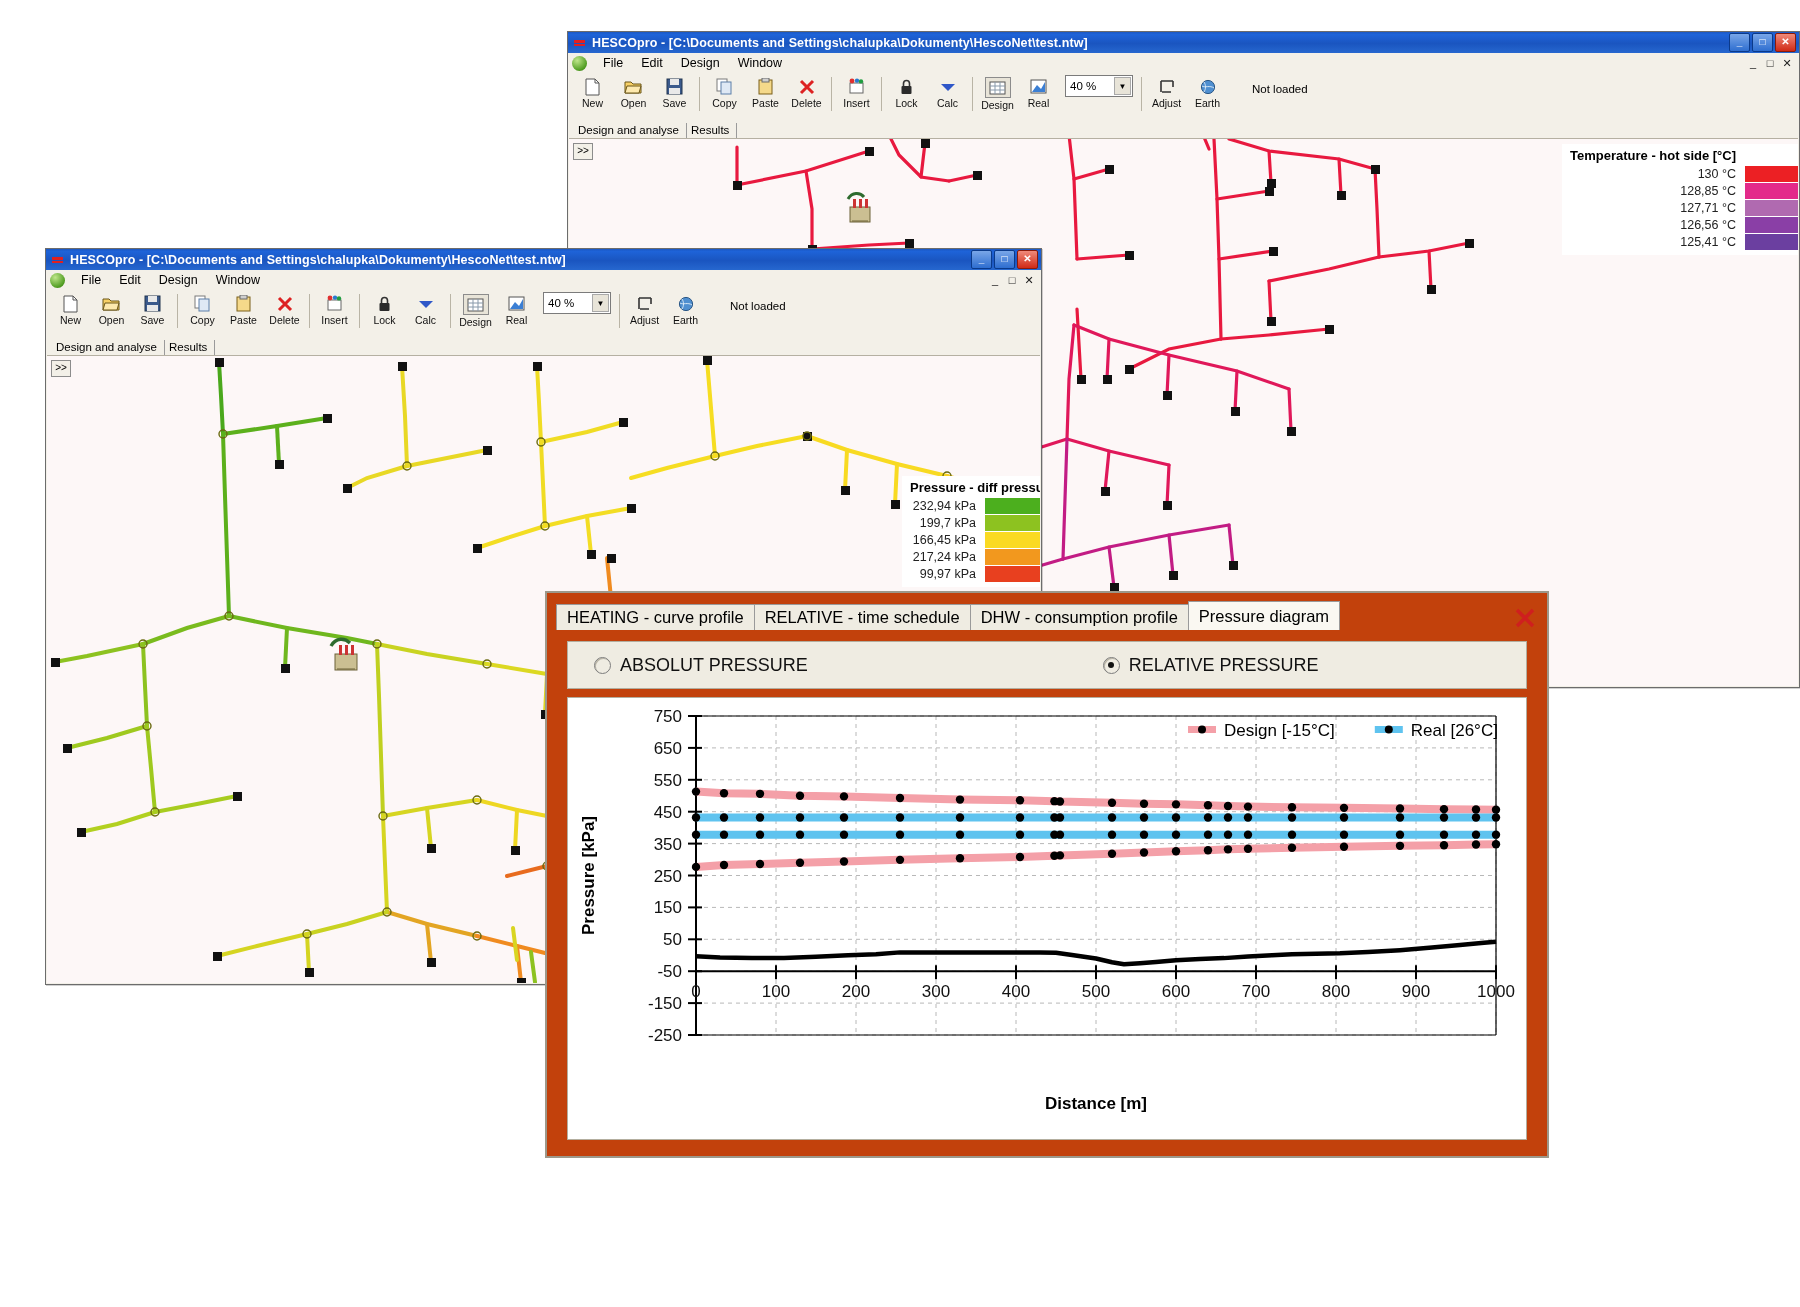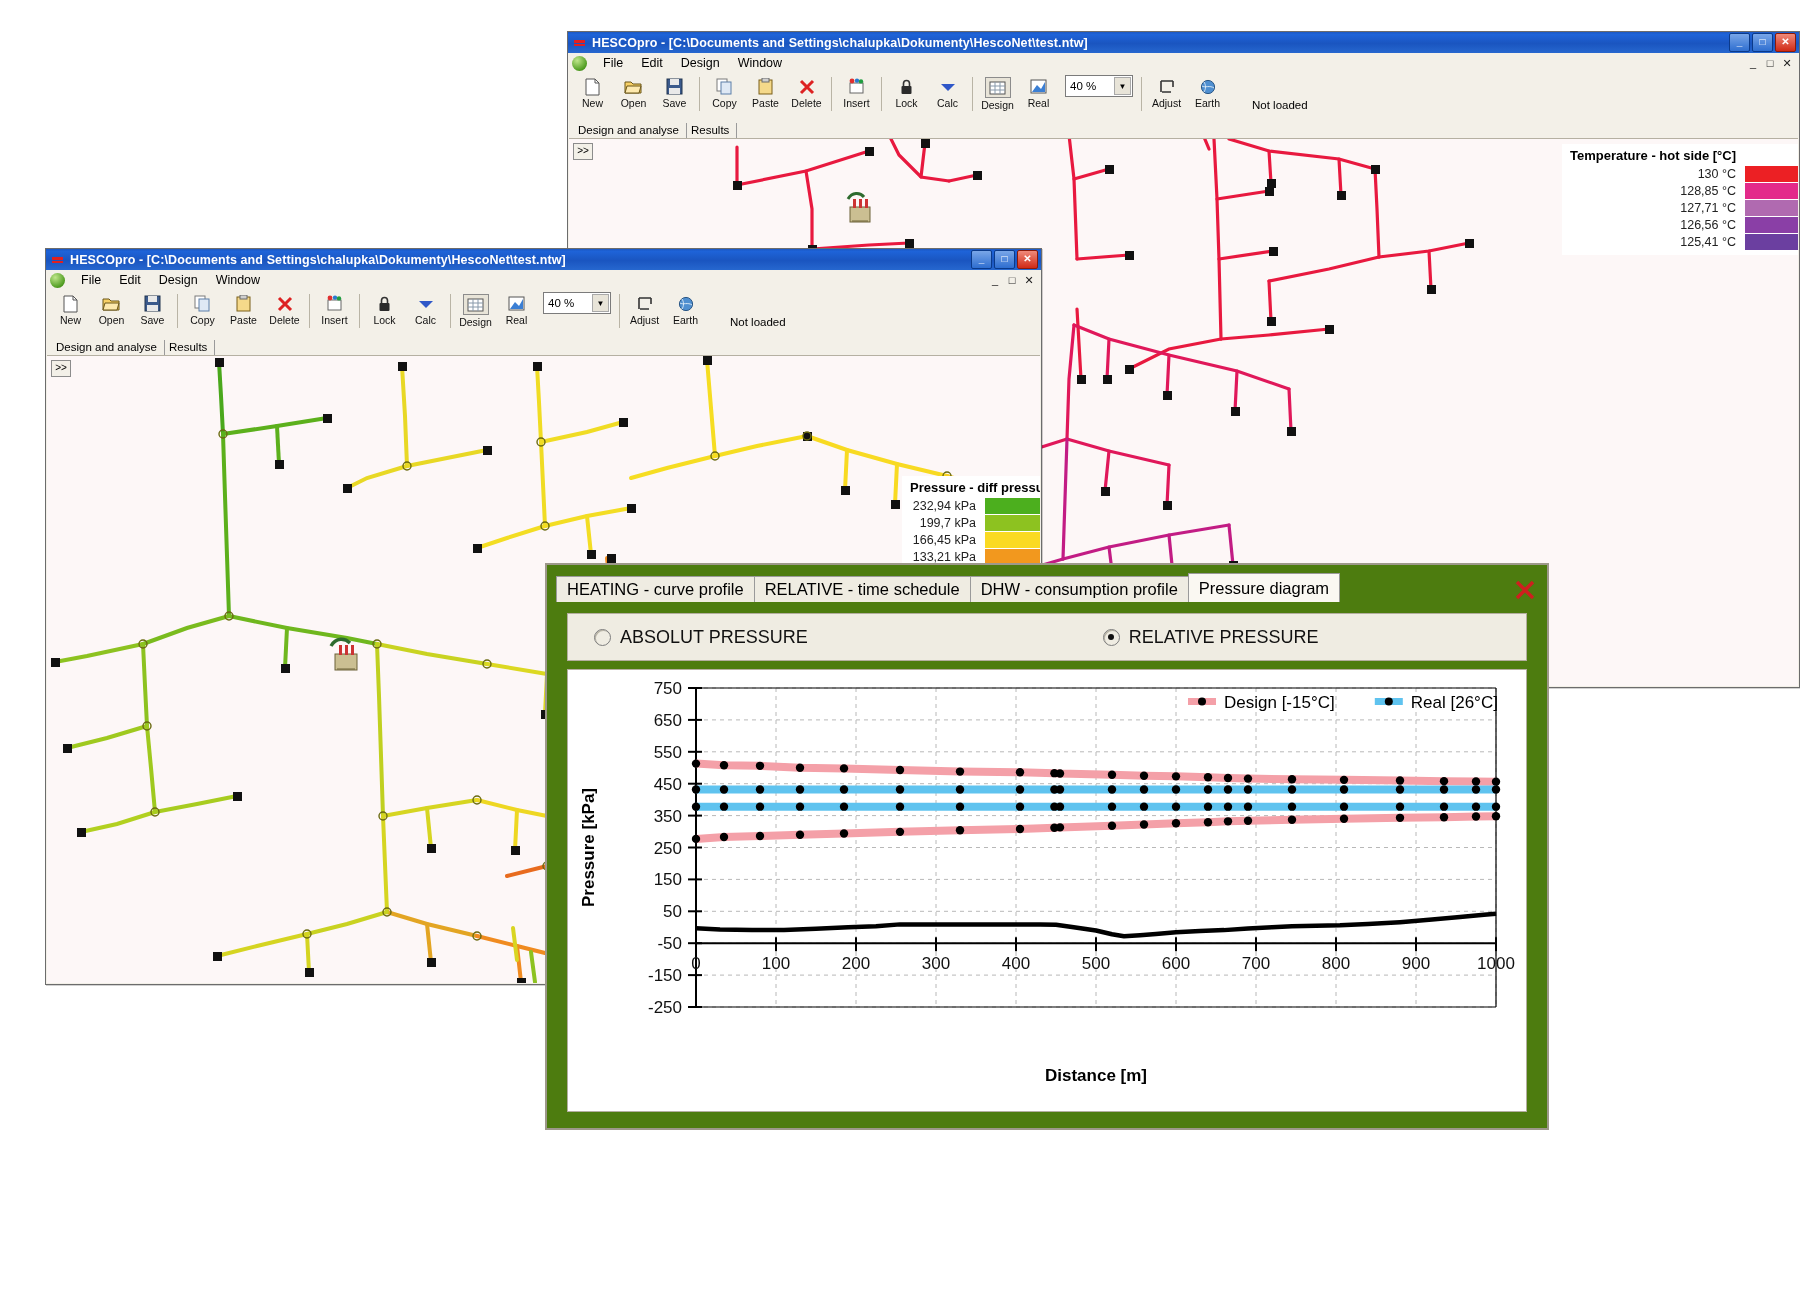--- a/index.html
+++ b/index.html
@@ -43,21 +43,21 @@
   .tbitem .gl{height:19px;display:flex;align-items:center;justify-content:center;}
   .tbitem .lb{margin-top:1px;white-space:nowrap;}
   .tbsep{width:1px;height:34px;background:#b9b4a5;margin:2px 4px 0 4px;}
   .tbitem.boxed .gl{border:1px solid #8c8c8c;background:#e8e4d8;width:24px;}
   .zoomsel{display:flex;align-items:center;margin:0 0 0 6px;height:20px;
        border:1px solid #7b7b7b;background:#fff;width:62px;font-size:11.5px;
        padding-left:4px;position:relative;color:#000;}
   .zoomsel .arrow{position:absolute;right:1px;top:1px;width:15px;height:16px;
        background:#e8e4d8;border:1px solid #a9a9a9;display:flex;align-items:center;
        justify-content:center;font-size:8px;}
-  .notloaded{margin:24px 0 0 24px;font-size:11.5px;color:#000;text-align:right;}
+  .notloaded{margin:8px 0 0 24px;font-size:11.5px;color:#000;text-align:right;}
 
   
   .tabstrip{height:19px;background:#f3f0e8;display:flex;align-items:flex-end;
        padding-left:6px;font-size:11.5px;}
   .tabstrip .tb{padding:1px 7px 2px 4px;border-right:1px solid #9a9a9a;color:#000;white-space:nowrap;}
 
   
   .canvas{position:absolute;left:1px;right:1px;bottom:1px;background:#fdf7f7;
        border-top:1px solid #b5b0a2;overflow:hidden;}
   .chev{position:absolute;left:4px;top:4px;width:18px;height:15px;border:1px solid #8c8c8c;
@@ -67,21 +67,21 @@
   .maplegend{position:absolute;background:#fff;padding:4px 6px 5px 8px;}
   .maplegend .lt{font-size:13px;font-weight:bold;color:#000;white-space:nowrap;margin-bottom:2px;}
   .maplegend .lrow{display:flex;align-items:center;justify-content:flex-end;height:17px;}
   .maplegend .lval{font-size:12.5px;color:#222;white-space:nowrap;margin-right:8px;}
   .maplegend .lsw{width:62px;height:16px;border:1px solid #fff;}
 
   
   .plant{position:absolute;width:34px;height:36px;}
 
   
-  .dlg{position:absolute;background:#4d7c0f;border:2px solid #9d988a;}
+  .dlg{position:absolute;background:#c2410c;border:2px solid #9d988a;margin-top:28px;}
   .dtabs{position:absolute;left:9px;top:9px;right:9px;height:28px;display:flex;align-items:flex-end;}
   .dtab{height:25px;padding:0 10px;display:flex;align-items:center;font-size:16.5px;
        background:#efece2;border:1px solid #9a9a9a;border-bottom:none;color:#000;
        margin-right:-1px;white-space:nowrap;}
   .dtab.active{height:28px;background:#faf8f2;font-weight:normal;position:relative;z-index:3;}
   .dtabs .closebox{margin-left:auto;width:26px;height:24px;display:flex;align-items:center;
        justify-content:center;color:#cf1f1f;font-size:22px;font-weight:bold;}
   .radiorow{position:absolute;left:20px;right:20px;top:48px;height:46px;background:#efece2;
        border:1px solid #b3ae9f;display:flex;align-items:center;}
   .radio{display:flex;align-items:center;font-size:18px;color:#111;}
@@ -735,21 +735,21 @@
       </div>
       <div class="lrow">
         <span class="lval">199,7 kPa</span>
         <span class="lsw" style="background:#8dc220"></span>
       </div>
       <div class="lrow">
         <span class="lval">166,45 kPa</span>
         <span class="lsw" style="background:#fada22"></span>
       </div>
       <div class="lrow">
-        <span class="lval">133,21 kPa</span>
+        <span class="lval">217,24 kPa</span>
         <span class="lsw" style="background:#f2981e"></span>
       </div>
       <div class="lrow">
         <span class="lval">99,97 kPa</span>
         <span class="lsw" style="background:#e8401f"></span>
       </div>
     </div>
   </div>
 </div>
 

